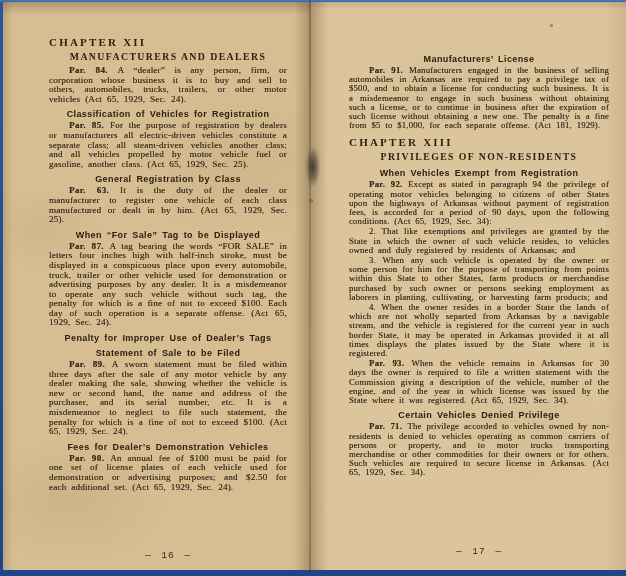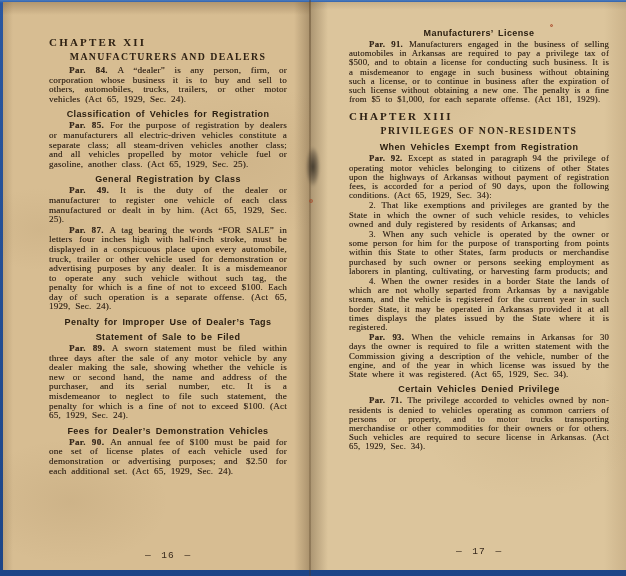--- a/index.html
+++ b/index.html
@@ -39,21 +39,21 @@
     background:radial-gradient(50% 50% at 55% 40%, rgba(35,30,24,.8), rgba(35,30,24,.3) 55%, transparent 78%);
     filter:blur(1px);
   }
   .stain-dot{position:absolute;width:4px;height:4px;border-radius:50%;
     background:radial-gradient(circle, rgba(120,40,20,.25) 20%, rgba(175,70,35,.85) 45%, rgba(120,40,20,.3) 80%, transparent 100%);}
   .dot-a{left:309px;top:199px;}
   .dot-b{left:550px;top:24px;width:3px;height:3px;}
 
   .content{position:relative;color:#37291c;}
   .left .content{padding:34px 23px 0 46px;}
-  .right .content{padding:21px 17px 0 39px;}
+  .right .content{padding:27px 17px 0 39px;margin-top:20px;}
 
   .chapter-heading{
     font-family:"Liberation Serif",serif;font-weight:bold;
     font-size:11px;line-height:13px;text-align:left;letter-spacing:2.2px;
     color:#2e2113;margin:0 0 2px;
   }
   .chapter-heading:not(:first-child){margin-top:6px;}
   .chapter-subheading{
     font-family:"Liberation Serif",serif;font-weight:bold;
     font-size:9.8px;line-height:12px;text-align:center;letter-spacing:1.4px;
@@ -85,21 +85,22 @@
 
 <div class="page left">
   <div class="content">
     <div>
         <div class="chapter-heading">CHAPTER XII</div>
         <div class="chapter-subheading">MANUFACTURERS AND DEALERS</div>
         <div class="body-paragraph"><b class="par-label">Par. 84.  </b>A “dealer” is any person, firm, or corporation whose business it is to buy and sell to others, automobiles, trucks, trailers, or other motor vehicles (Act 65, 1929, Sec. 24).</div>
         <div class="section-heading">Classification of Vehicles for Registration</div>
         <div class="body-paragraph"><b class="par-label">Par. 85.  </b>For the purpose of registration by dealers or manufacturers all electric-driven vehicles constitute a separate class; all steam-driven vehicles another class; and all vehicles propelled by motor vehicle fuel or gasoline, another class. (Act 65, 1929, Sec. 25).</div>
         <div class="section-heading">General Registration by Class</div>
-        <div class="body-paragraph"><b class="par-label">Par. 49.  </b>It is the duty of the dealer or manufacturer to register one vehicle of each class manufactured or dealt in by him.  (Act 65, 1929, Sec. 25).</div>
+        <div class="body-paragraph"><b class="par-label">Par. 63.  </b>It is the duty of the dealer or manufacturer to register one vehicle of each class manufactured or dealt in by him.  (Act 65, 1929, Sec. 25).</div>
+        <div class="section-heading">When “For Sale” Tag to be Displayed</div>
         <div class="body-paragraph"><b class="par-label">Par. 87.  </b>A tag bearing the words “FOR SALE” in letters four inches high with half-inch stroke, must be displayed in a conspicuous place upon every automobile, truck, trailer or other vehicle used for demonstration or advertising purposes by any dealer.  It is a misdemeanor to operate any such vehicle without such tag, the penalty for which is a fine of not to exceed $100.  Each day of such operation is a separate offense.  (Act 65, 1929, Sec. 24).</div>
         <div class="section-heading">Penalty for Improper Use of Dealer’s Tags</div>
         <div class="section-heading">Statement of Sale to be Filed</div>
         <div class="body-paragraph"><b class="par-label">Par. 89.  </b>A sworn statement must be filed within three days after the sale of any motor vehicle by any dealer making the sale, showing whether the vehicle is new or second hand, the name and address of the purchaser, and its serial number, etc.  It is a misdemeanor to neglect to file such statement, the penalty for which is a fine of not to exceed $100.  (Act 65, 1929, Sec. 24).</div>
         <div class="section-heading">Fees for Dealer’s Demonstration Vehicles</div>
         <div class="body-paragraph"><b class="par-label">Par. 90.  </b>An annual fee of $100 must be paid for one set of license plates of each vehicle used for demonstration or advertising purposes; and $2.50 for each additional set.  (Act 65, 1929, Sec. 24).</div>
       </div>
   </div>
   <div class="page-footer">— 16 —</div>
 </div>

